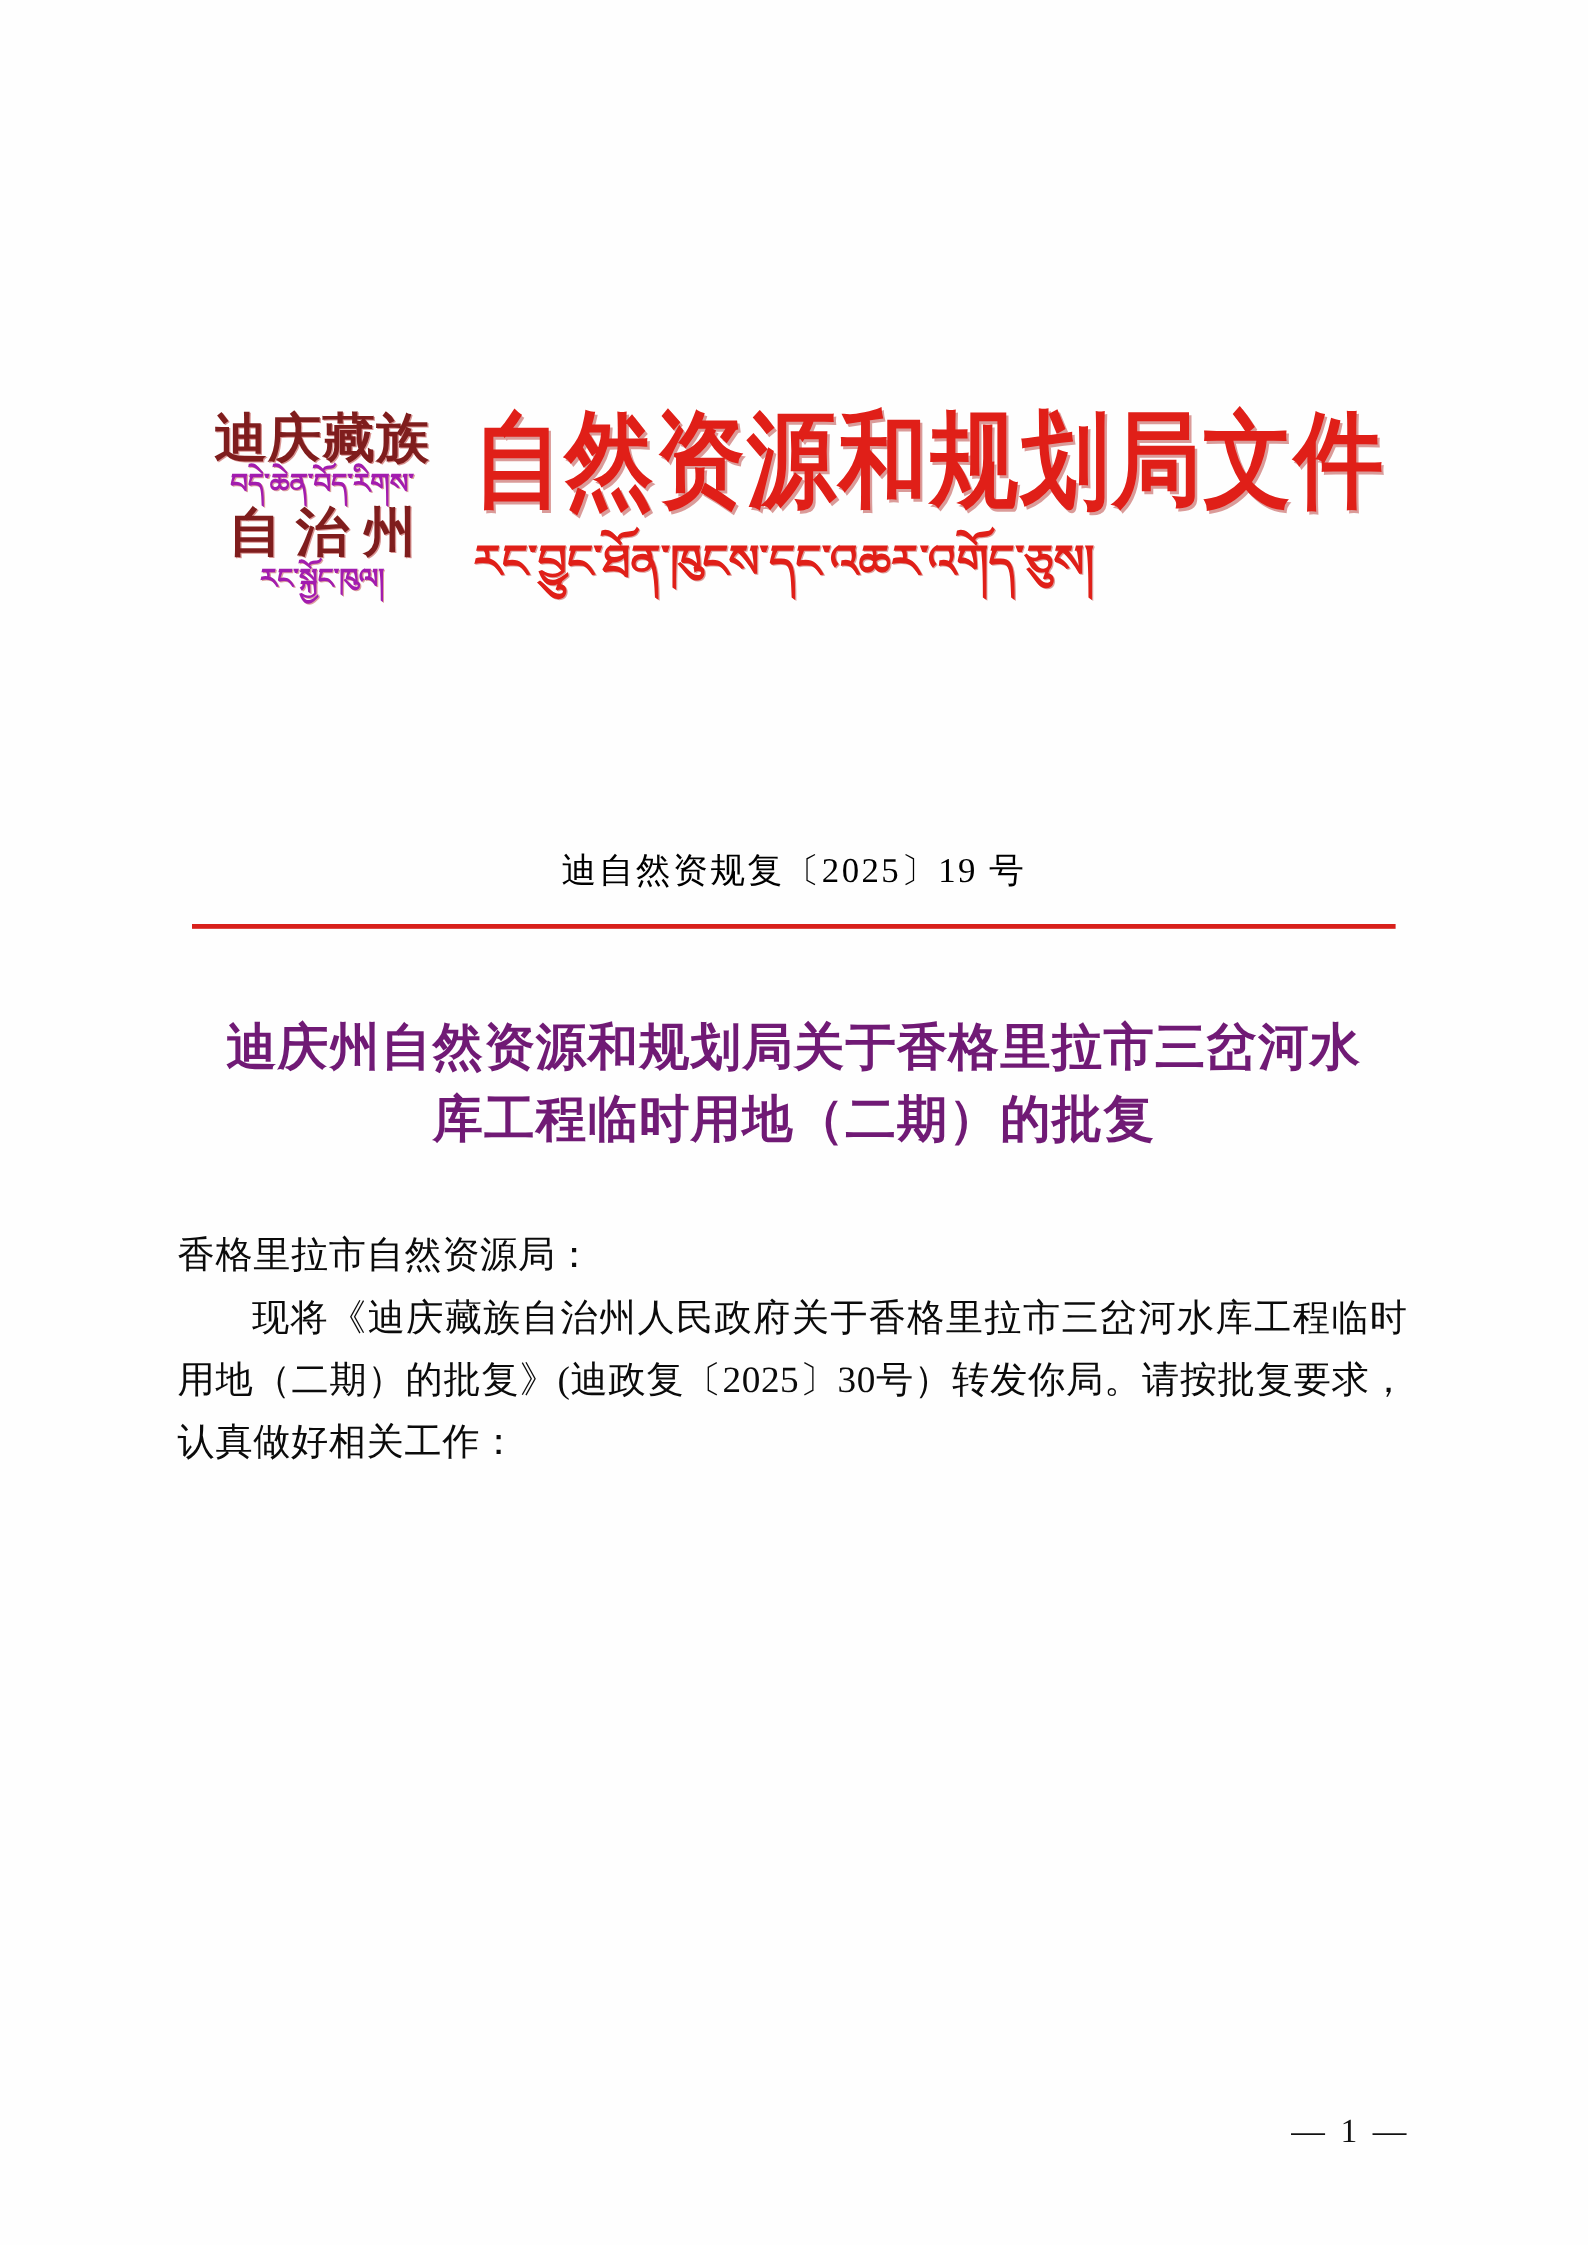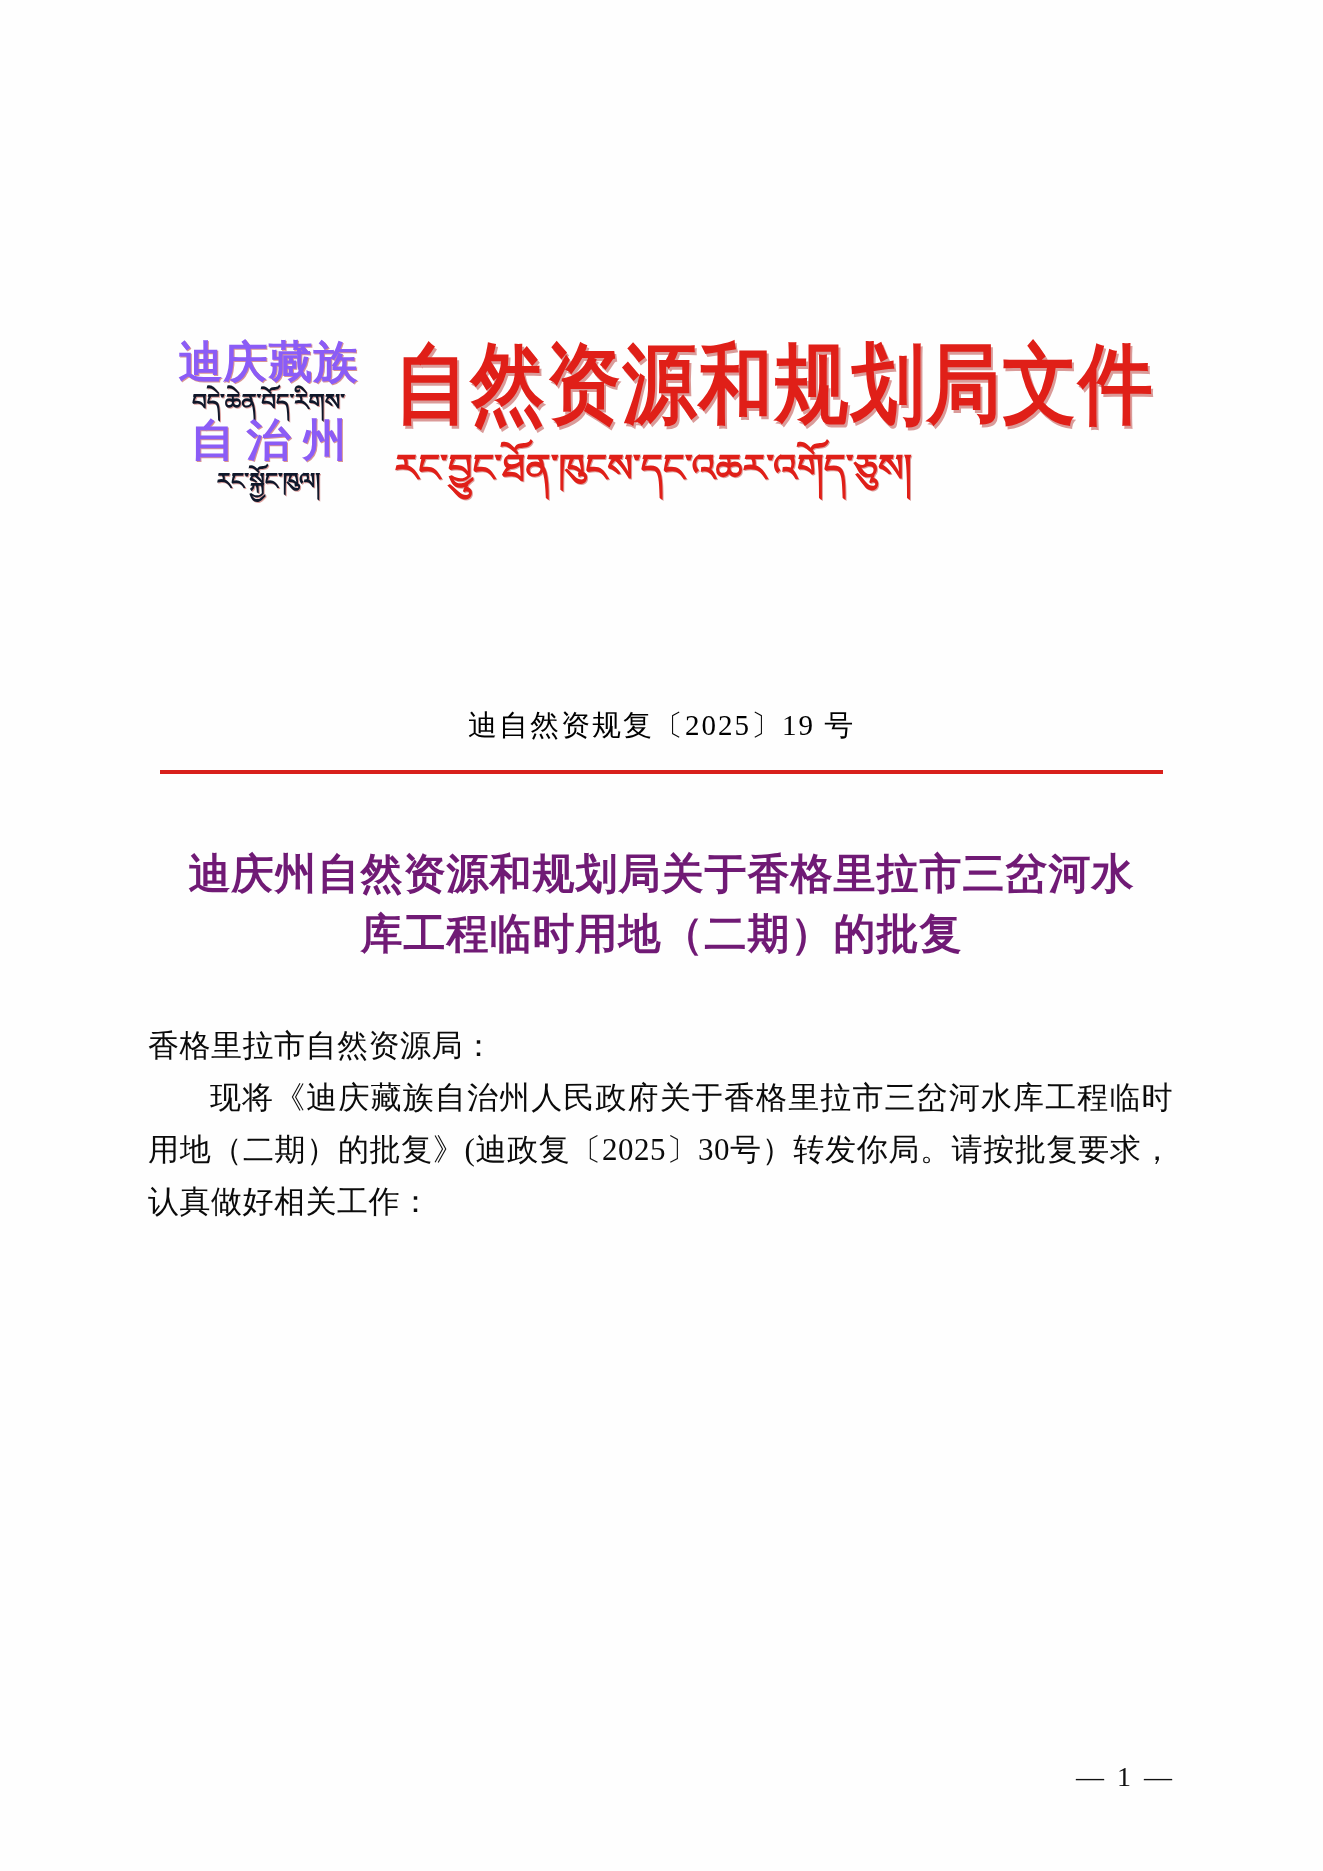--- a/index.html
+++ b/index.html
@@ -39,36 +39,36 @@
     display: flex;
     flex-direction: column;
     align-items: center;
     justify-content: center;
     gap: 2px;
     width: 200px;
     flex: none;
   }
 
   .emblem-cn {
-    color: #8b5cf6;
-    font-family: Liberation Mono, monospace;
+    color: #7f1d1d;
+    font-family: Liberation Serif, serif;
     font-weight: 700;
     font-size: 44px;
     line-height: 1.04;
     letter-spacing: 1px;
     white-space: nowrap;
     text-shadow: 1px 1px 0 rgba(170,20,15,0.45);
   }
   .emblem-cn.wide {
     letter-spacing: 12px;
     padding-left: 12px;
   }
   .emblem-tb {
-    color: #0f172a;
-    font-family: Liberation Mono, monospace;
+    color: #a21caf;
+    font-family: Liberation Serif, serif;
     font-weight: 700;
     font-size: 23px;
     line-height: 1.25;
     white-space: nowrap;
     text-shadow: 1px 1px 0 rgba(170,20,15,0.4);
   }
 
   .emblem-right {
     display: flex;
     flex-direction: column;

